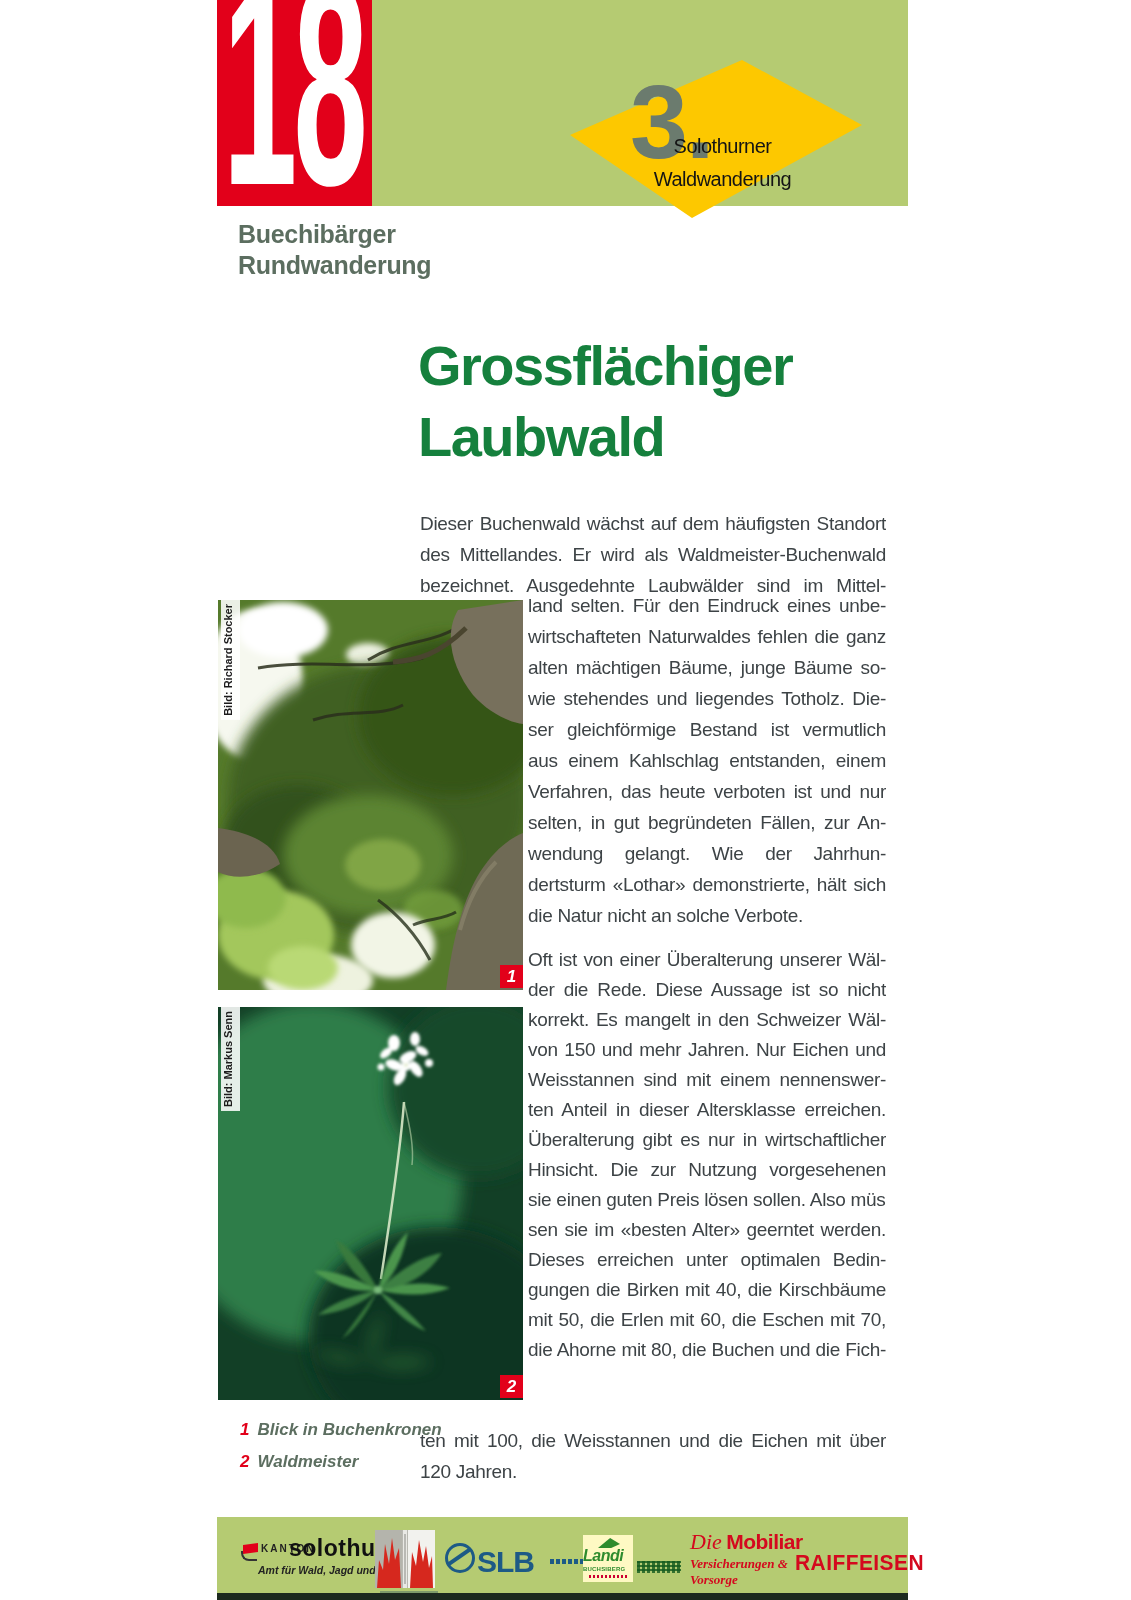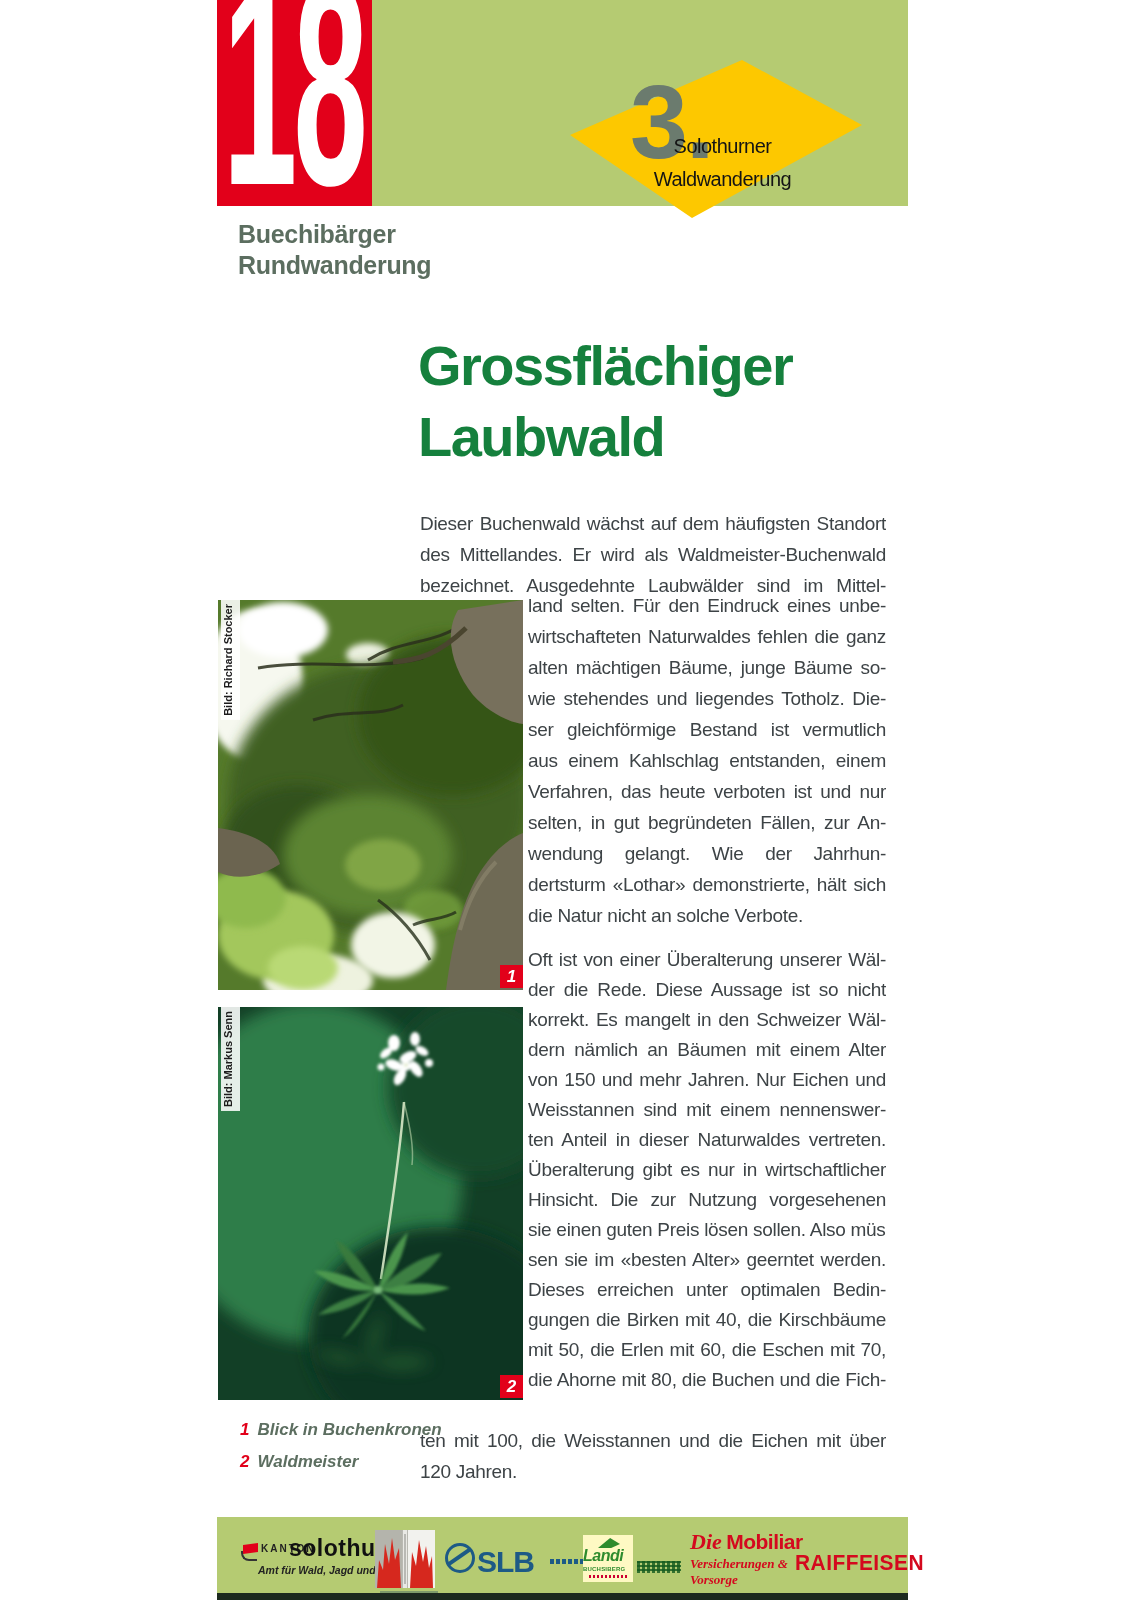--- a/index.html
+++ b/index.html
@@ -73,21 +73,21 @@
   .landi-leaf{position:absolute;left:15px;top:3px;width:22px;height:10px;background:#2e8b2e;
               clip-path:polygon(0 100%,55% 0,100% 60%,60% 100%);}
   .landi-name{position:absolute;left:0;top:12px;width:50px;font-size:16px;font-weight:bold;font-style:italic;color:#2e8b2e;letter-spacing:-0.5px;}
   .landi-sub{position:absolute;left:0;top:31px;width:50px;font-size:6px;font-weight:bold;color:#2e8b2e;letter-spacing:0.2px;}
   .landi-red{position:absolute;left:6px;top:40px;width:38px;height:3px;
              background:repeating-linear-gradient(90deg,#c03 0 2px,transparent 2px 4px);}
   .landi-dots{position:absolute;left:54px;top:26px;width:44px;height:12px;
               background:repeating-linear-gradient(0deg,transparent 0 2px,rgba(20,90,30,.8) 2px 4px),
                          repeating-linear-gradient(90deg,rgba(20,90,30,.8) 0 3px,transparent 3px 5px);}
   
-  .mob-die{font-family:"Liberation Serif", serif;font-style:italic;font-weight:bold;color:#d4091e;font-size:22px;}
+  .mob-die{font-family:"Liberation Serif", serif;font-style:italic;font-weight:normal;color:#d4091e;font-size:22px;}
   .mob-name{font-weight:bold;color:#d4091e;font-size:21px;letter-spacing:-0.5px;}
   .mob-l2{font-family:"Liberation Serif", serif;font-style:italic;font-weight:bold;color:#d4091e;font-size:13px;margin-top:1px;}
   .mob-l3{font-size:9px;font-weight:bold;color:#222222;margin-top:6px;letter-spacing:0.3px;}
   
   .raiff{font-size:22px;font-weight:bold;color:#d4091e;letter-spacing:0.5px;transform:scaleX(0.95);transform-origin:left;}
 </style>
 </head>
 <body>
 
 <div id="page">
@@ -133,24 +133,23 @@
       <div class="line">Verfahren, das heute verboten ist und nur</div>
       <div class="line">selten, in gut begründeten Fällen, zur An-</div>
       <div class="line">wendung gelangt. Wie der Jahrhun-</div>
       <div class="line">dertsturm «Lothar» demonstrierte, hält sich</div>
       <div class="line last">die Natur nicht an solche Verbote.</div>
     </div>
   <div id="p2-narrow" class="textblock lh30">
       <div class="line">Oft ist von einer Überalterung unserer Wäl-</div>
       <div class="line">der die Rede. Diese Aussage ist so nicht</div>
       <div class="line">korrekt. Es mangelt in den Schweizer Wäl-</div>
-      <div class="line">dern nämlich an Bäumen mit einem Alter</div>
       <div class="line">von 150 und mehr Jahren. Nur Eichen und</div>
       <div class="line">Weisstannen sind mit einem nennenswer-</div>
-      <div class="line">ten Anteil in dieser Naturwaldes vertreten.</div>
+      <div class="line">ten Anteil in dieser Altersklasse erreichen.</div>
       <div class="line">Überalterung gibt es nur in wirtschaftlicher</div>
       <div class="line">Hinsicht. Die zur Nutzung vorgesehenen</div>
       <div class="line">sie einen guten Preis lösen sollen. Also müs-</div>
       <div class="line">sen sie im «besten Alter» geerntet werden.</div>
       <div class="line">Dieses erreichen unter optimalen Bedin-</div>
       <div class="line">gungen die Birken mit 40, die Kirschbäume</div>
       <div class="line">mit 50, die Erlen mit 60, die Eschen mit 70,</div>
       <div class="line">die Ahorne mit 80, die Buchen und die Fich-</div>
     </div>
   <div id="p2-wide" class="textblock lh31">

